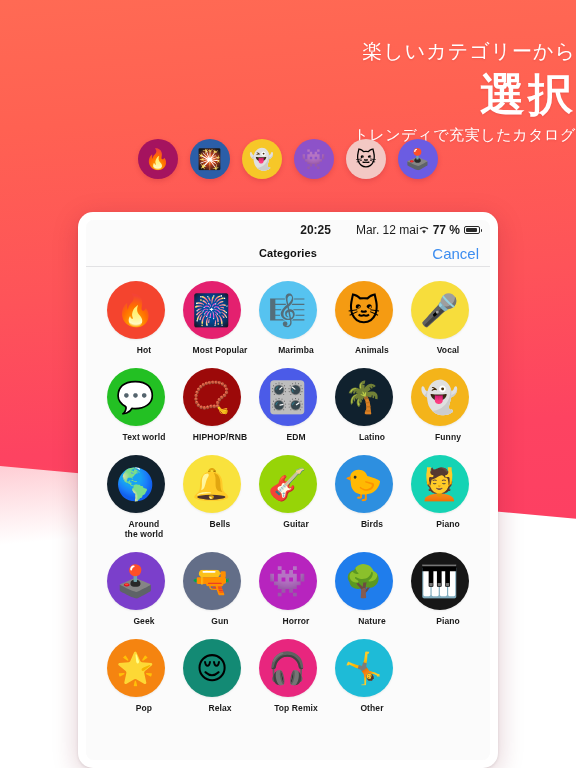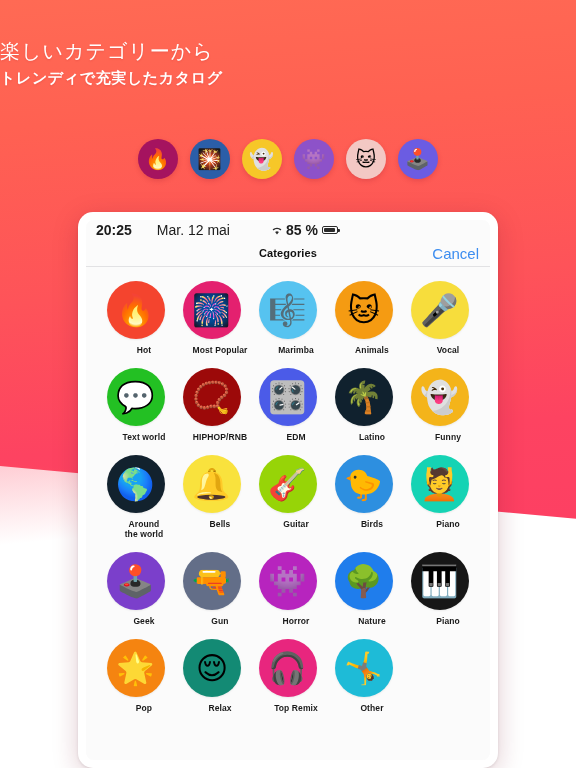--- a/index.html
+++ b/index.html
@@ -24,36 +24,36 @@
     position: absolute; left: 0; top: 455px; width: 576px; height: 95px;
     background: linear-gradient(175deg, rgba(253,70,95,0.30) 0%, rgba(253,70,95,0.0) 62%);
     -webkit-clip-path: polygon(0 8%, 100% 68%, 100% 100%, 0 100%);
     clip-path: polygon(0 8%, 100% 68%, 100% 100%, 0 100%);
     pointer-events: none;
   }
 
   
   .promo {
     position: absolute; left: 0; top: 0; width: 576px;
-    text-align: left; color: #ffffff;
+    text-align: right; color: #ffffff;
     text-shadow: 0 1px 2px rgba(160,30,40,0.18);
   }
   .promo-kicker {
     margin-top: 38px;
     font-size: 20px; font-weight: 400; letter-spacing: 1px;
     line-height: 26px;
   }
   .promo-title {
     margin-top: 5px;
     font-size: 45px; font-weight: 700; letter-spacing: 3px;
     line-height: 52px;
   }
   .promo-sub {
     margin-top: 4px;
-    font-size: 15px; font-weight: 700; letter-spacing: 0.6px;
+    font-size: 15px; font-weight: 400; letter-spacing: 0.6px;
     line-height: 20px;
   }
 
   
   .promo-icons {
     position: absolute; left: 0; top: 139px; width: 576px;
     display: flex; justify-content: center; align-items: center; gap: 12px;
   }
   .promo-icon {
     width: 40px; height: 40px; border-radius: 50%;
@@ -72,23 +72,23 @@
     overflow: hidden;
   }
   .screen {
     position: absolute; left: 8px; top: 8px; right: 8px; bottom: 8px;
     background: #FBFBFB; border-radius: 8px; overflow: hidden;
   }
 
   
   .statusbar {
     height: 20px; padding: 0 10px;
-    display: flex; align-items: center; justify-content: flex-start;
+    display: flex; align-items: center; justify-content: flex-end;
     background: #FBFBFB;
-    font-size: 14px; color: #1b1b1b; font-weight: 600; gap: 42px;
+    font-size: 12px; color: #1b1b1b; font-weight: 600;
   }
   .sb-left { display: flex; align-items: center; gap: 7px; }
   .sb-right { display: flex; align-items: center; gap: 4px; }
   .sb-date { font-weight: 500; padding-left: 18px; }
   .wifi-ico { display: block; }
   .batt {
     width: 16px; height: 8px; border: 1px solid #2a2a2a; border-radius: 2px;
     position: relative; display: inline-block;
   }
   .batt::after {
@@ -140,20 +140,21 @@
 </style>
 </head>
 <body>
 
 <div class="bg-white-base"></div>
 <div class="bg-gradient"></div>
 <div class="bg-fade"></div>
 
 <div class="promo">
   <div class="promo-kicker">楽しいカテゴリーから</div>
+  <div class="promo-title">選択</div>
   <div class="promo-sub">トレンディで充実したカタログ</div>
 </div>
 
 <div class="promo-icons" id="promo-icons">
     <div class="promo-icon" style="background: rgb(165, 19, 95);">
       <span>🔥</span>
     </div>
     <div class="promo-icon" style="background: rgb(43, 94, 168);">
       <span>🎇</span>
     </div>
@@ -179,21 +180,21 @@
         <span>20:25</span>
         <span class="sb-date">Mar. 12 mai</span>
       </div>
       <div class="sb-right">
         <span class="wifi-ico">
           <svg width="10" height="8" viewBox="0 0 20 15">
             <path d="M10 14.5 L6.2 9.6 A6.3 6.3 0 0 1 13.8 9.6 Z" fill="#2a2a2a"></path>
             <path d="M1.2 4.2 A13.5 13.5 0 0 1 18.8 4.2 L16.9 6.4 A10.6 10.6 0 0 0 3.1 6.4 Z" fill="#2a2a2a"></path>
           </svg>
         </span>
-        <span>85 %</span>
+        <span>77 %</span>
         <span class="batt">
             <i></i>
           </span>
       </div>
     </div>
 
     <div class="navbar">
       <div class="nav-title">Categories</div>
       <div class="nav-cancel">Cancel</div>
     </div>

